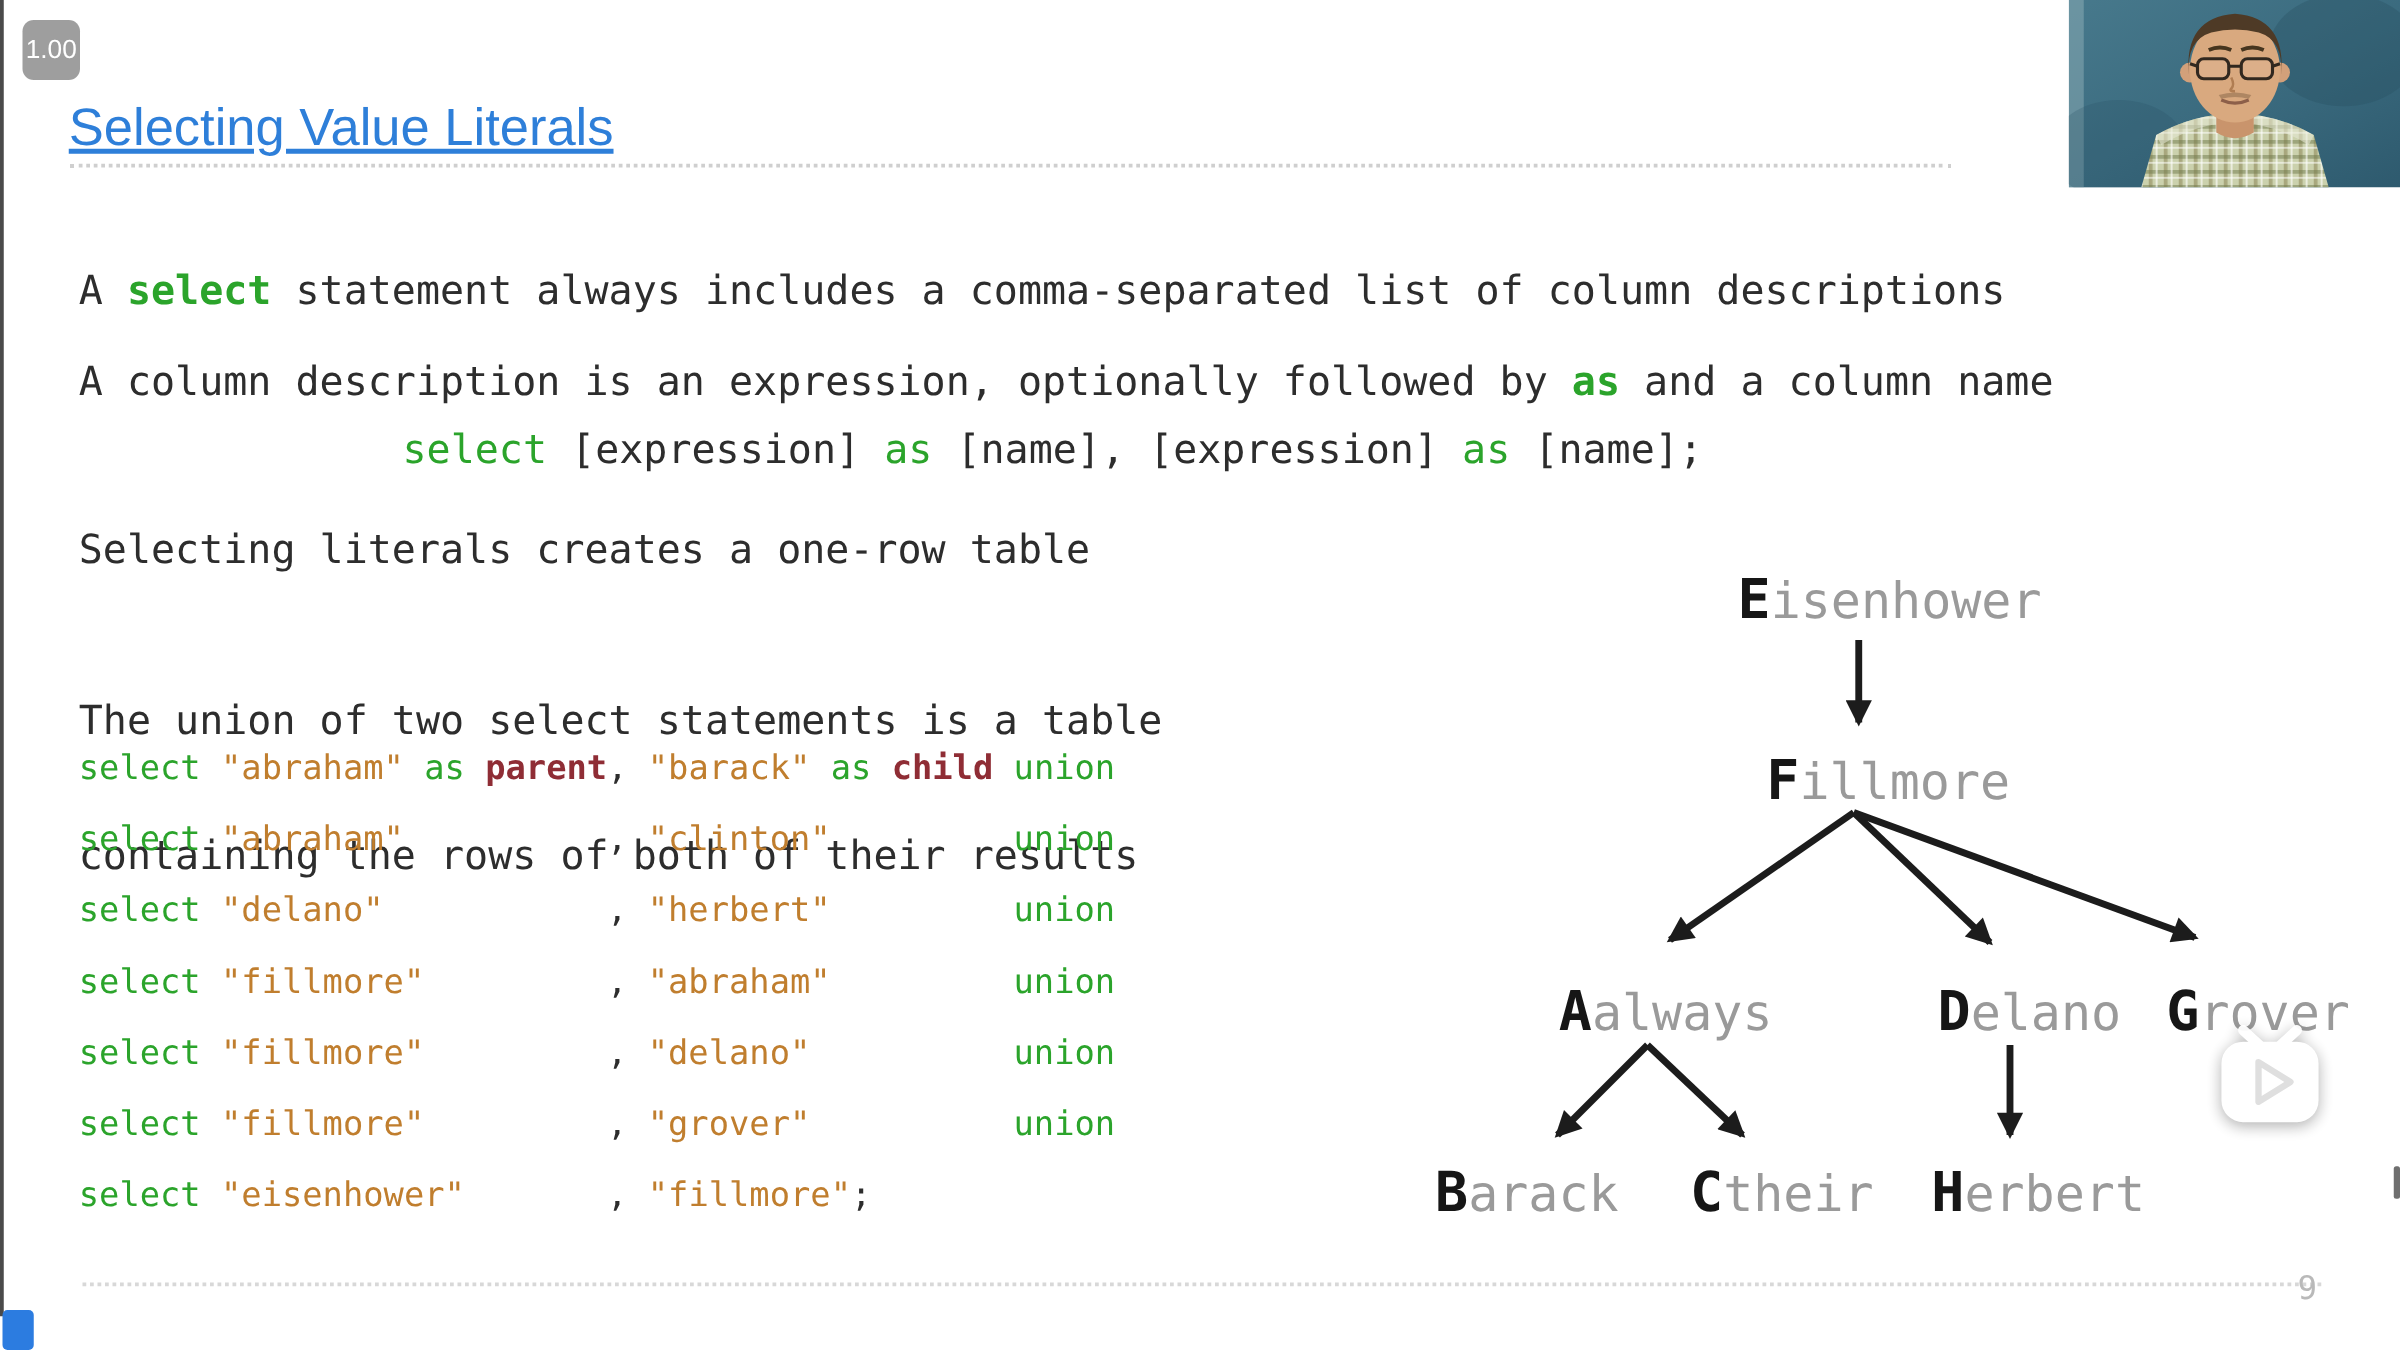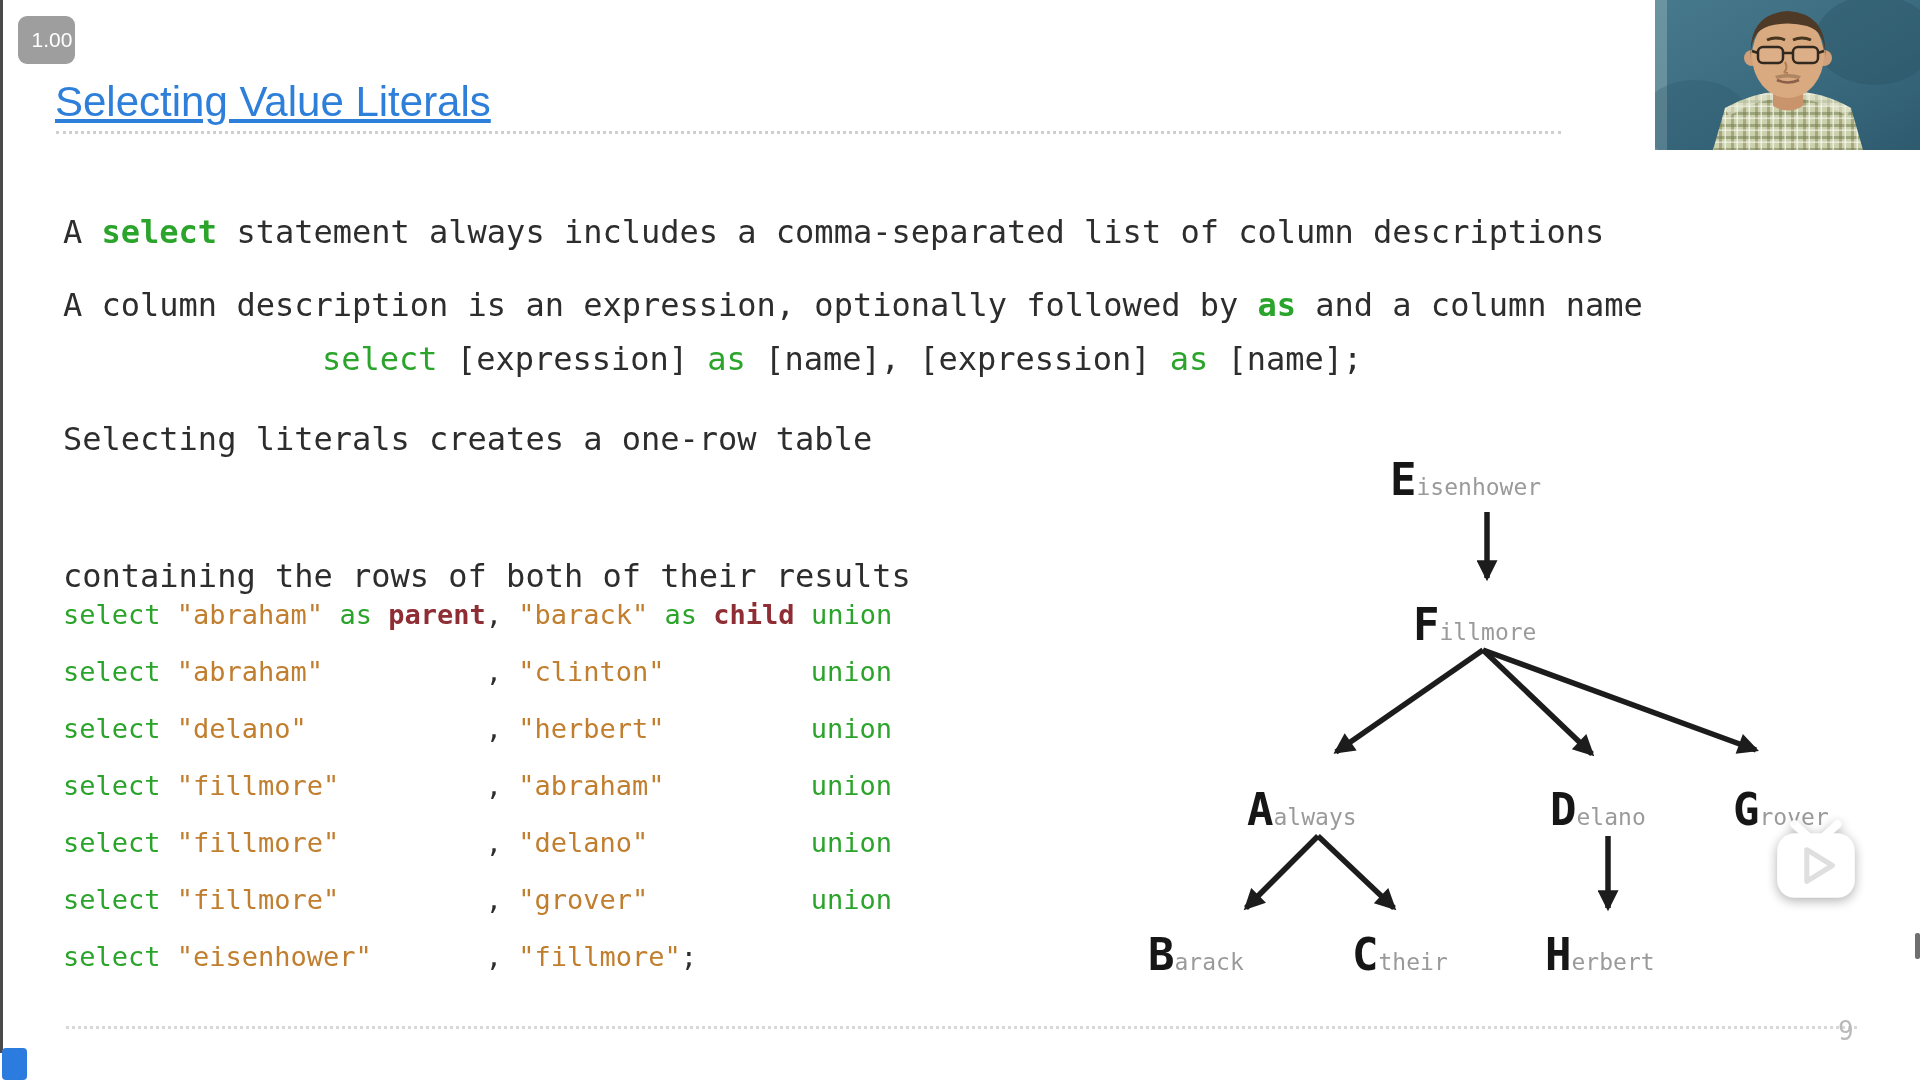--- a/index.html
+++ b/index.html
@@ -11,21 +11,21 @@
   .abs{position:absolute;}
 
   
   .left-edge{left:0;top:0;width:3px;height:1053px;background:#4a4a4a;}
 
   
   .speed-badge{
     left:18px;top:16px;width:46px;height:48px;border-radius:9px;
     background:var(--badge-bg);color:#ffffff;
     font-family:"Liberation Sans",sans-serif;font-size:21px;
-    display:flex;align-items:center;justify-content:center;padding-left:11px;
+    display:flex;align-items:center;justify-content:center;
   }
 
   
   .slide-title{
     left:55px;top:78px;
     font-family:"Liberation Sans",sans-serif;
     font-size:42px;color:var(--title);letter-spacing:0px;text-decoration:underline;
   }
   .title-rule{left:56px;top:131px;width:1505px;border-top:3px dotted #cfcfcf;height:0;}
   .bottom-rule{left:66px;top:1026px;width:1791px;border-top:3px dotted #d8d8d8;height:0;}
@@ -44,21 +44,21 @@
 
   .seg-k{color:var(--k);}
   .seg-s{color:var(--s);}
   .seg-n{color:var(--n);font-weight:bold;}
   .seg-p{color:var(--p);}
   .bold{font-weight:bold;}
 
   
   .tree-node{display:flex;align-items:baseline;white-space:pre;}
   .tree-node .first{font-size:44px;font-weight:bold;color:#161616;line-height:1;}
-  .tree-node .rest{font-size:23px;color:var(--tree-gray);line-height:1;}
+  .tree-node .rest{font-size:40px;color:var(--tree-gray);line-height:1;}
 
   .n-eisenhower{left:1390px;top:458px;}
   .n-fillmore{left:1413px;top:603px;}
   .n-abraham{left:1247px;top:788px;}
   .n-delano{left:1550px;top:788px;}
   .n-grover{left:1733px;top:788px;}
   .n-barack{left:1148px;top:933px;}
   .n-clinton{left:1352px;top:933px;}
   .n-herbert{left:1545px;top:933px;}
 
@@ -90,20 +90,21 @@
   </div>
 
 <div class="abs slide-title">Selecting Value Literals</div>
 <div class="abs title-rule"></div>
 
 <div class="abs para p1"><span class="seg-p">A </span><span class="seg-k bold">select</span><span class="seg-p"> statement always includes a comma-separated list of column descriptions</span></div>
 <div class="abs para p2"><span class="seg-p">A column description is an expression, optionally followed by </span><span class="seg-k bold">as</span><span class="seg-p"> and a column name</span></div>
 <div class="abs para syntax"><span class="seg-k">select</span><span class="seg-p"> [expression] </span><span class="seg-k">as</span><span class="seg-p"> [name], [expression] </span><span class="seg-k">as</span><span class="seg-p"> [name];</span></div>
 <div class="abs para p3">Selecting literals creates a one-row table</div>
 <div class="abs para p4">
+  <div>The union of two select statements is a table</div>
   <div>containing the rows of both of their results</div>
 </div>
 
 <div class="abs code-block"><div class="code-line"><span class="seg-k">select</span><span class="seg-p"> </span><span class="seg-s">"abraham"</span><span class="seg-p"> </span><span class="seg-k">as</span><span class="seg-p"> </span><span class="seg-n">parent</span><span class="seg-p">, </span><span class="seg-s">"barack"</span><span class="seg-p"> </span><span class="seg-k">as</span><span class="seg-p"> </span><span class="seg-n">child</span><span class="seg-p"> </span><span class="seg-k">union</span></div><div class="code-line"><span class="seg-k">select</span><span class="seg-p"> </span><span class="seg-s">"abraham"</span><span class="seg-p">          , </span><span class="seg-s">"clinton"</span><span class="seg-p">         </span><span class="seg-k">union</span></div><div class="code-line"><span class="seg-k">select</span><span class="seg-p"> </span><span class="seg-s">"delano"</span><span class="seg-p">           , </span><span class="seg-s">"herbert"</span><span class="seg-p">         </span><span class="seg-k">union</span></div><div class="code-line"><span class="seg-k">select</span><span class="seg-p"> </span><span class="seg-s">"fillmore"</span><span class="seg-p">         , </span><span class="seg-s">"abraham"</span><span class="seg-p">         </span><span class="seg-k">union</span></div><div class="code-line"><span class="seg-k">select</span><span class="seg-p"> </span><span class="seg-s">"fillmore"</span><span class="seg-p">         , </span><span class="seg-s">"delano"</span><span class="seg-p">          </span><span class="seg-k">union</span></div><div class="code-line"><span class="seg-k">select</span><span class="seg-p"> </span><span class="seg-s">"fillmore"</span><span class="seg-p">         , </span><span class="seg-s">"grover"</span><span class="seg-p">          </span><span class="seg-k">union</span></div><div class="code-line"><span class="seg-k">select</span><span class="seg-p"> </span><span class="seg-s">"eisenhower"</span><span class="seg-p">       , </span><span class="seg-s">"fillmore"</span><span class="seg-p">;</span></div></div>
 
 <div class="abs tree-node n-eisenhower">
   <span class="first">E</span><span class="rest">isenhower</span>
 </div>
 <div class="abs tree-node n-fillmore">
   <span class="first">F</span><span class="rest">illmore</span>

